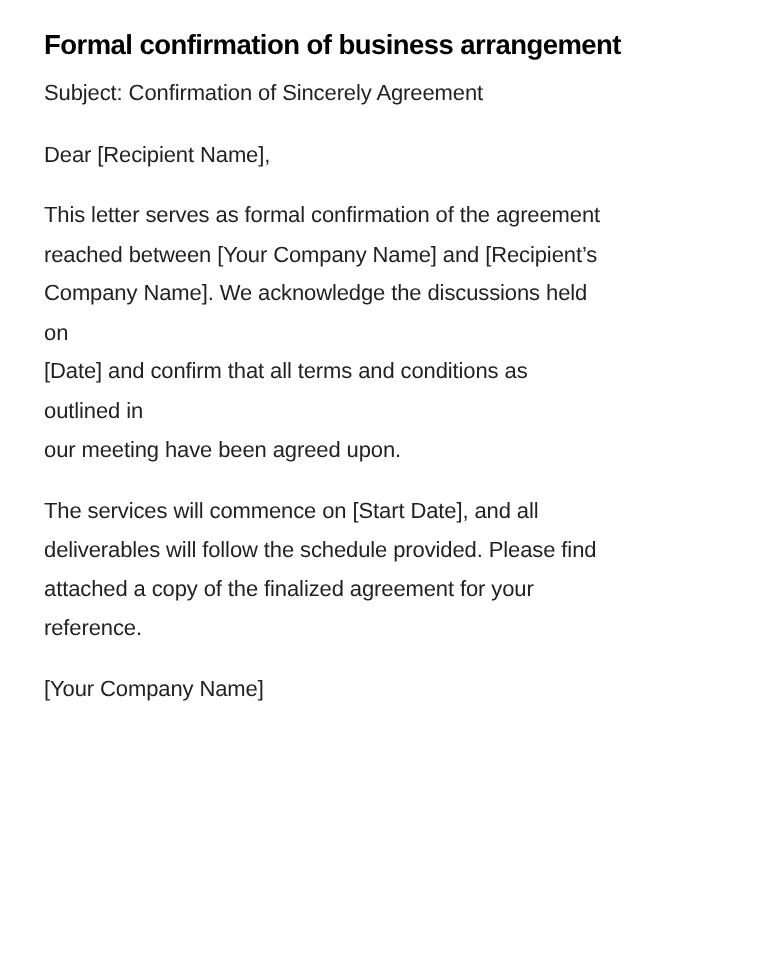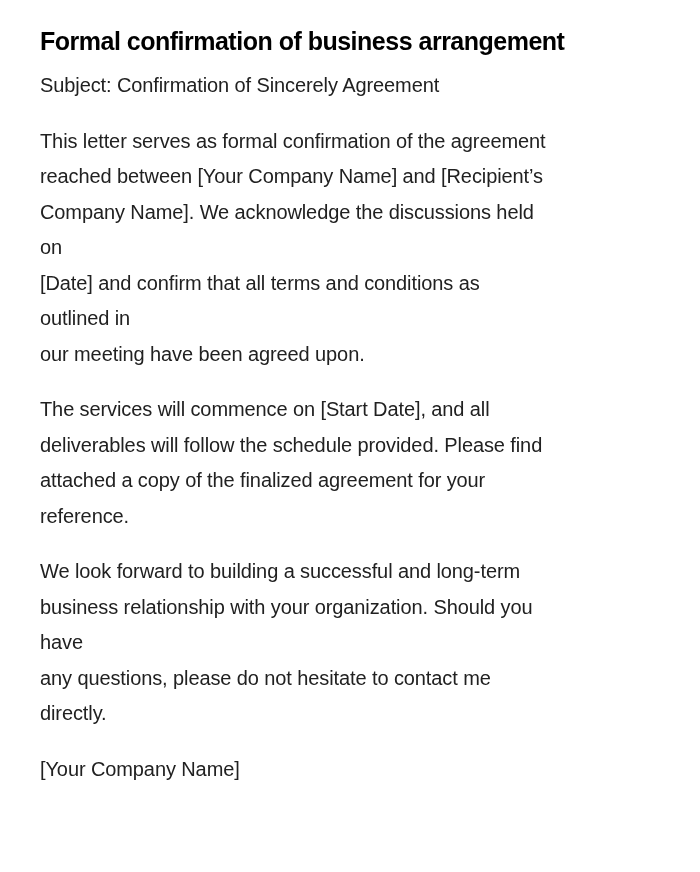--- a/index.html
+++ b/index.html
@@ -33,32 +33,30 @@
   }
 </style>
 </head>
 <body>
 
 <main class="letter">
   <h1 class="letter-title">Formal confirmation of business arrangement</h1>
 
   <p>Subject: Confirmation of Sincerely Agreement</p>
 
+  <p>Dear [Recipient Name],</p>
 
   <p>This letter serves as formal confirmation of the agreement
 reached between [Your Company Name] and [Recipient’s
 Company Name]. We acknowledge the discussions held on
 [Date] and confirm that all terms and conditions as outlined in
 our meeting have been agreed upon.</p>
 
   <p>The services will commence on [Start Date], and all
 deliverables will follow the schedule provided. Please find
 attached a copy of the finalized agreement for your reference.</p>
 
-  <p>We look forward to building a successful and long-term
-business relationship with your organization. Should you have
-any questions, please do not hesitate to contact me directly.</p>
 
 
 
 
   <p>[Your Company Name]</p>
 </main>
 
 </body></html>

